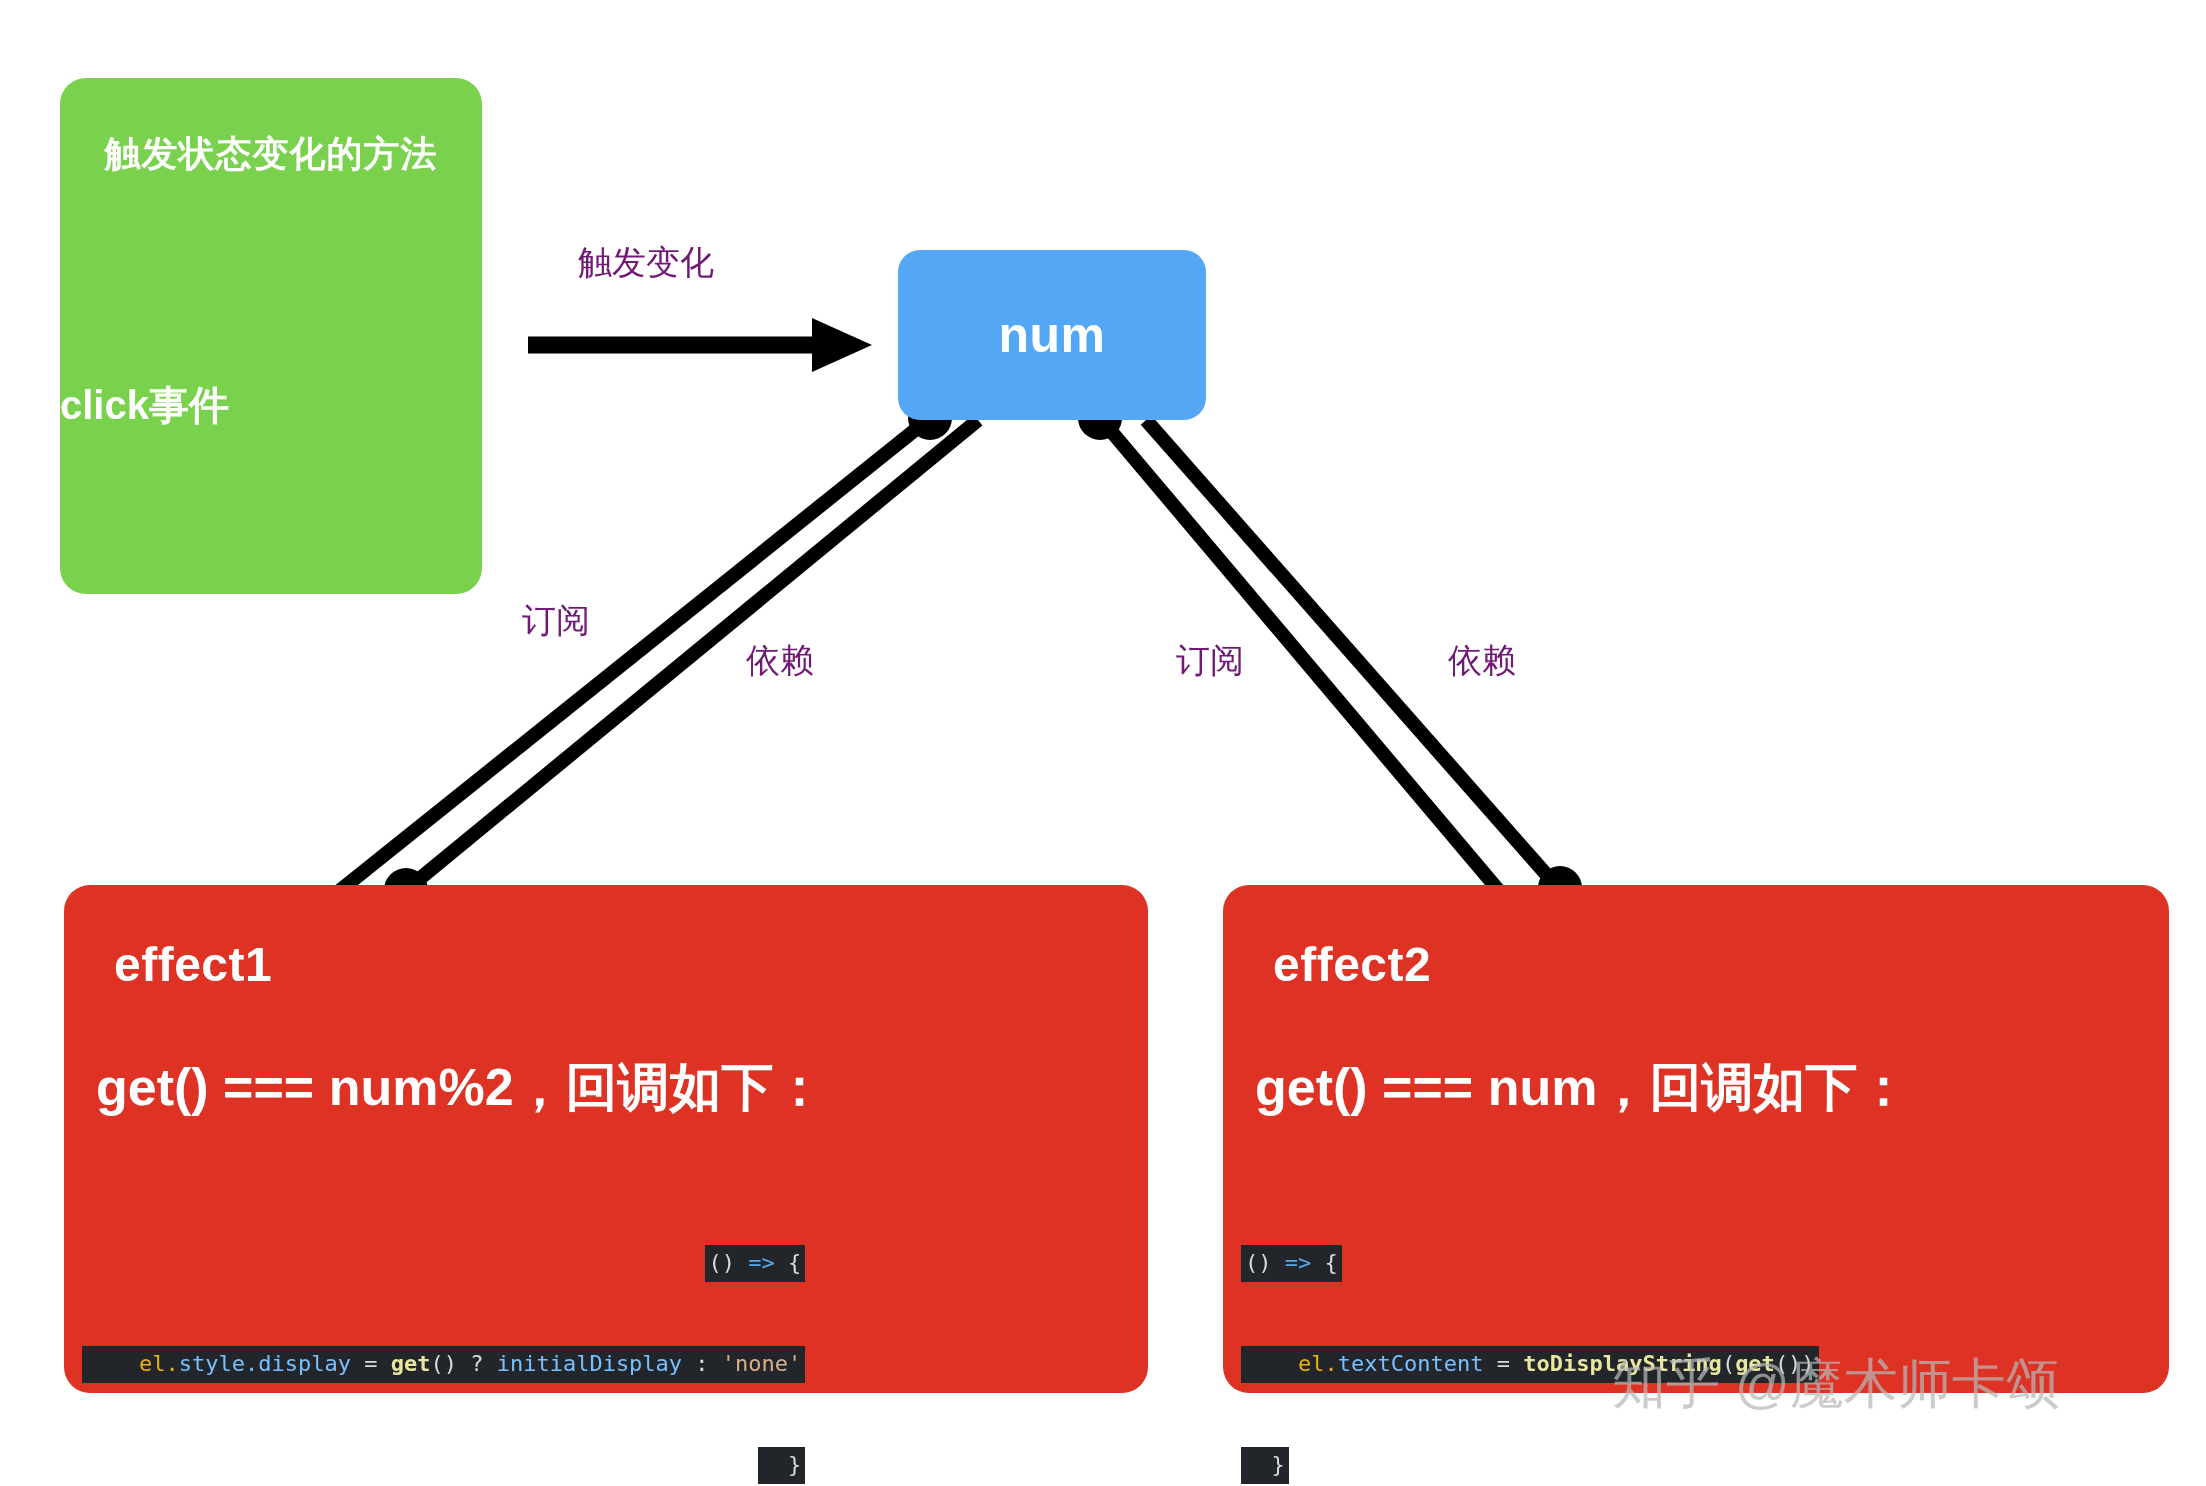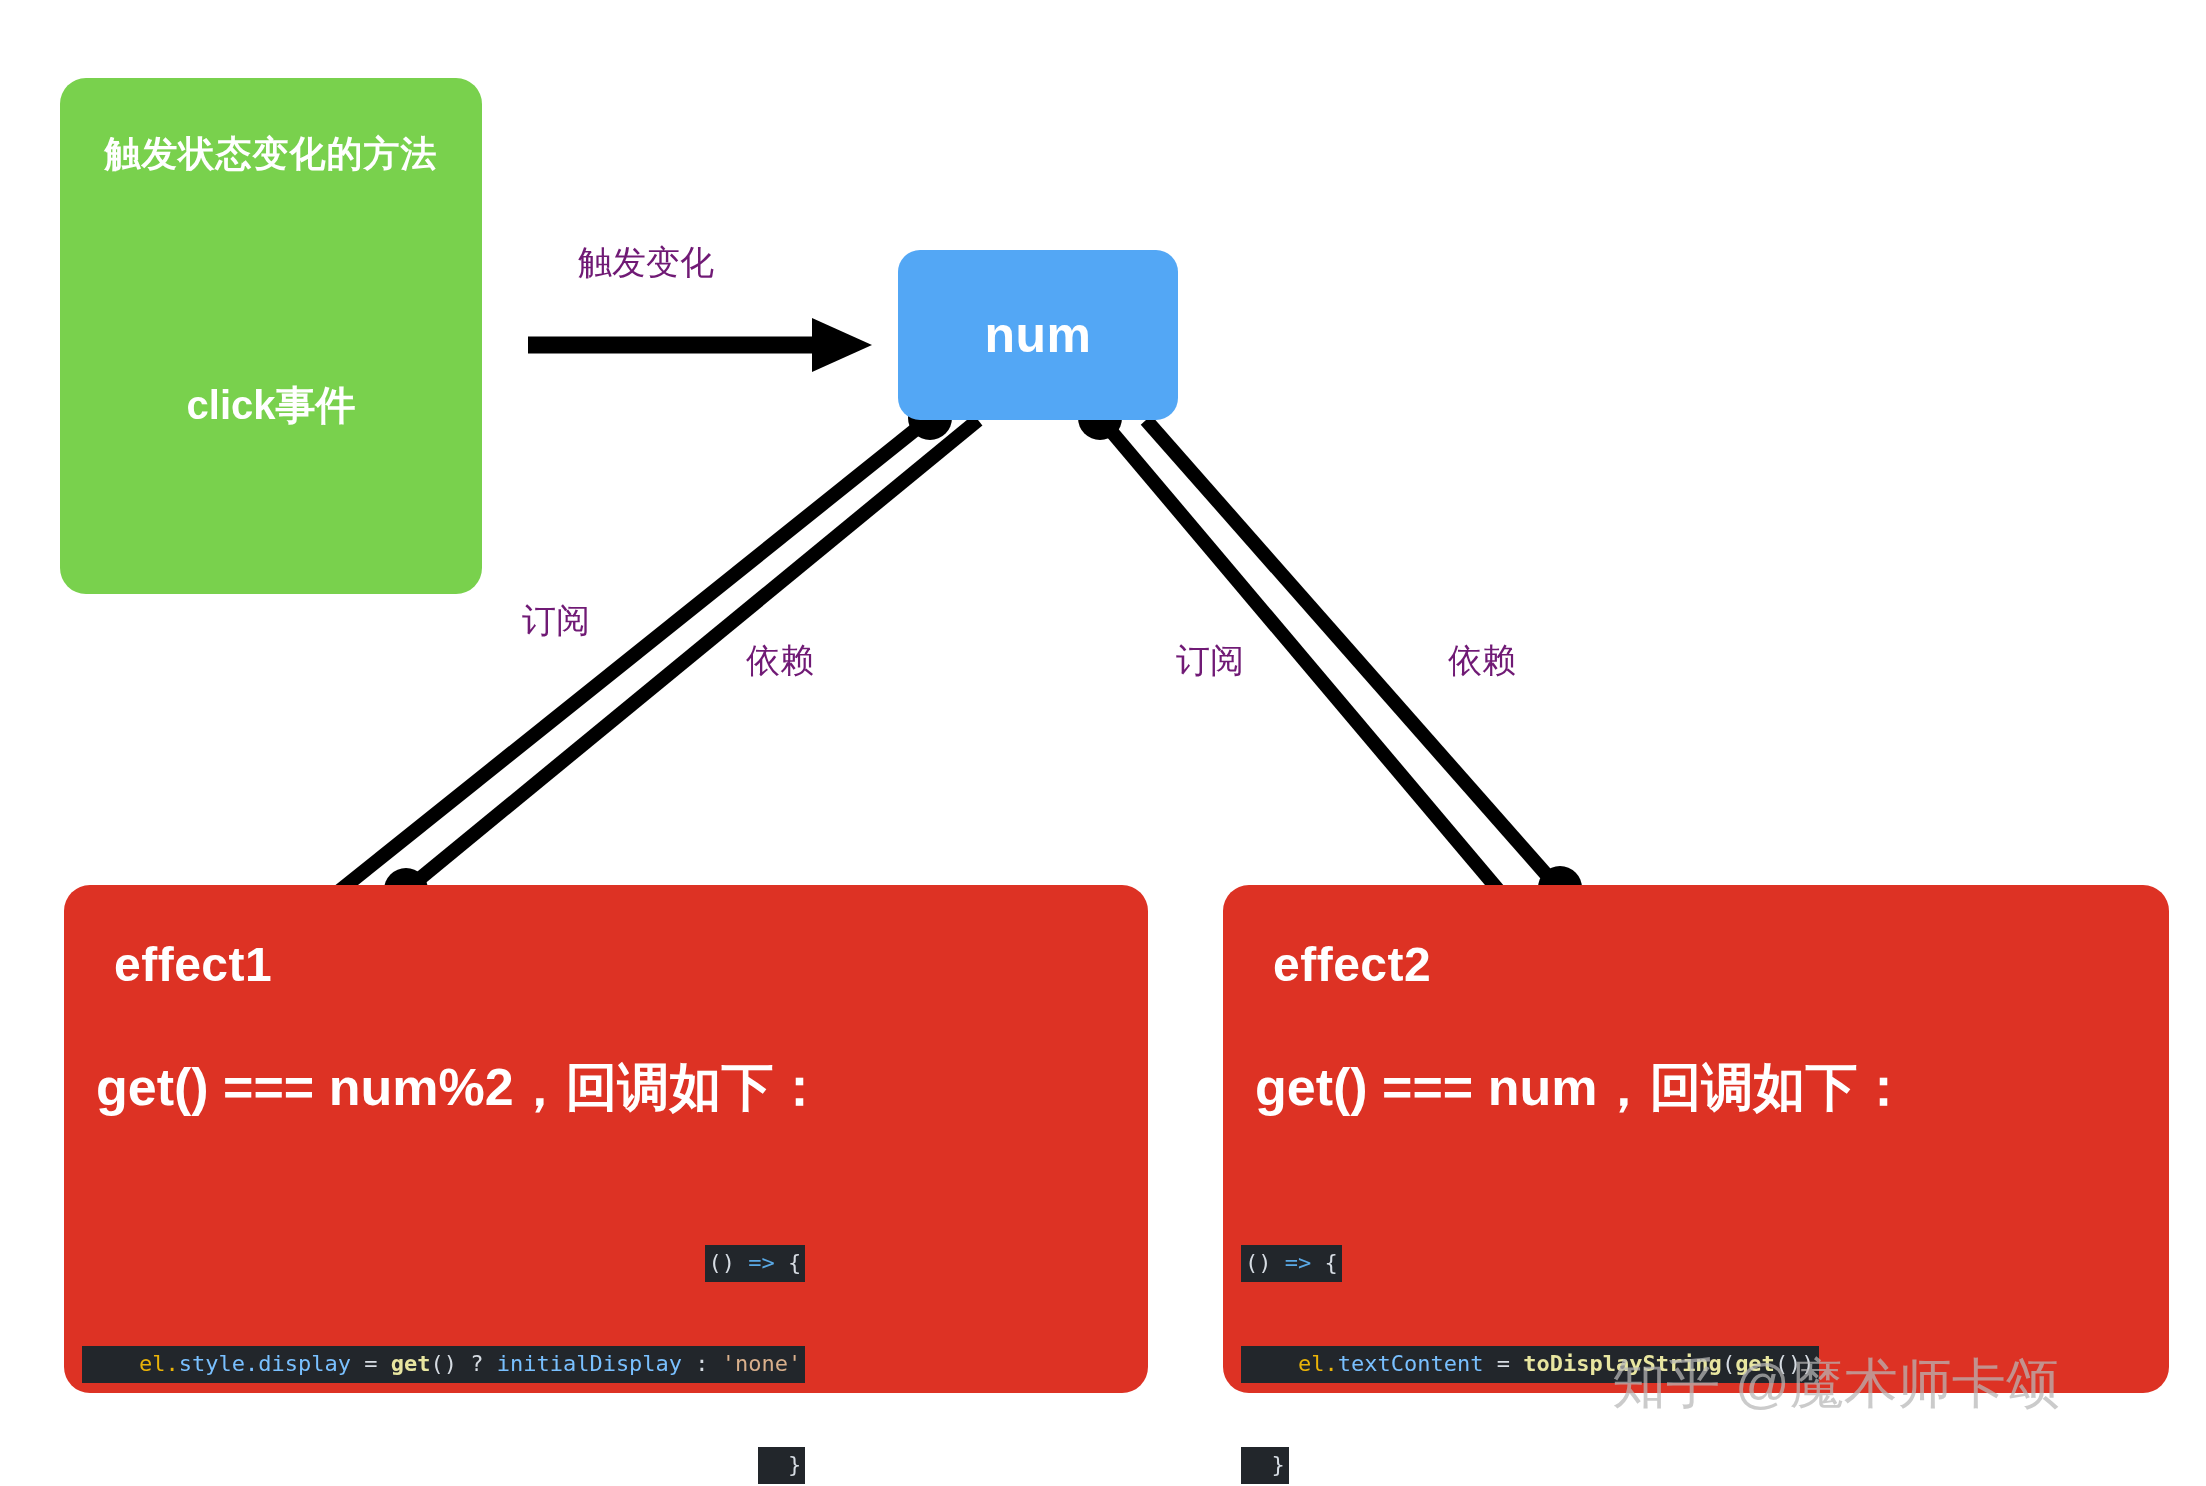--- a/index.html
+++ b/index.html
@@ -50,29 +50,29 @@
     text-align: center;
     font-size: 36px;
     font-weight: bold;
     letter-spacing: 1px;
   }
   #node-trigger .trigger-sub {
     position: absolute;
     left: 0;
     right: 0;
     top: 300px;
-    text-align: center;
+    text-align: left;
     font-size: 40px;
     font-weight: bold;
   }
 
   #node-num {
     left: 898px;
     top: 250px;
-    width: 280px;
+    width: 308px;
     height: 170px;
     background: #53a7f5;
     border-radius: 22px;
     display: flex;
     align-items: center;
     justify-content: center;
   }
   #node-num .num-label {
     font-size: 50px;
     font-weight: bold;

